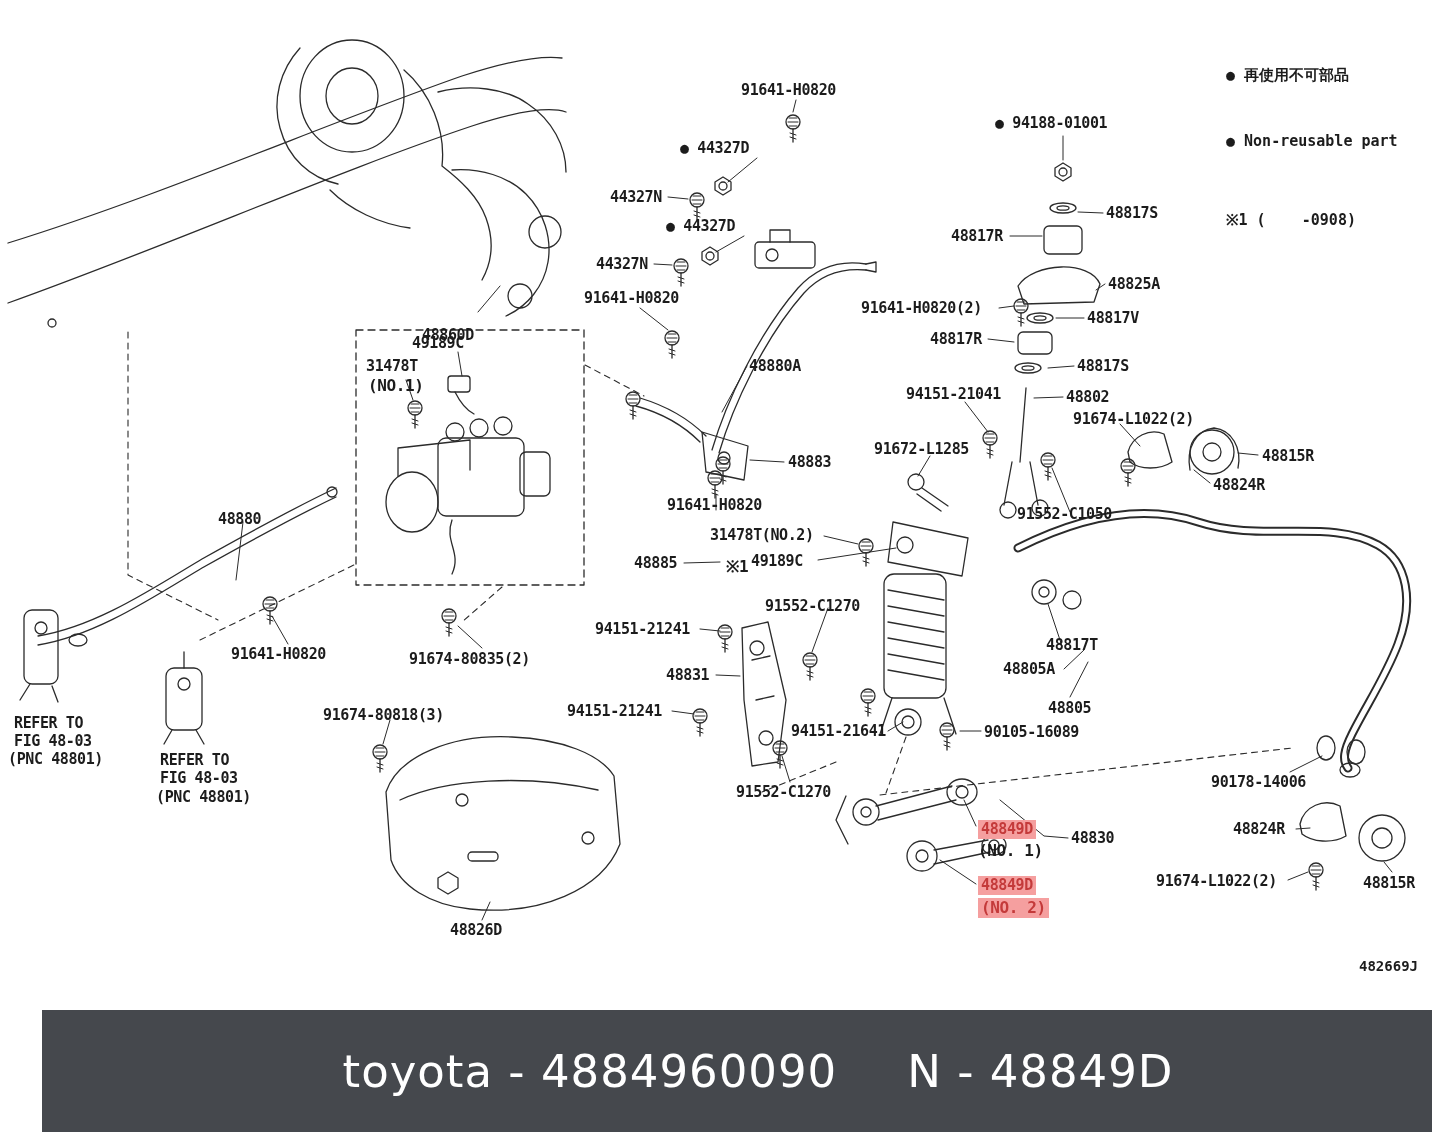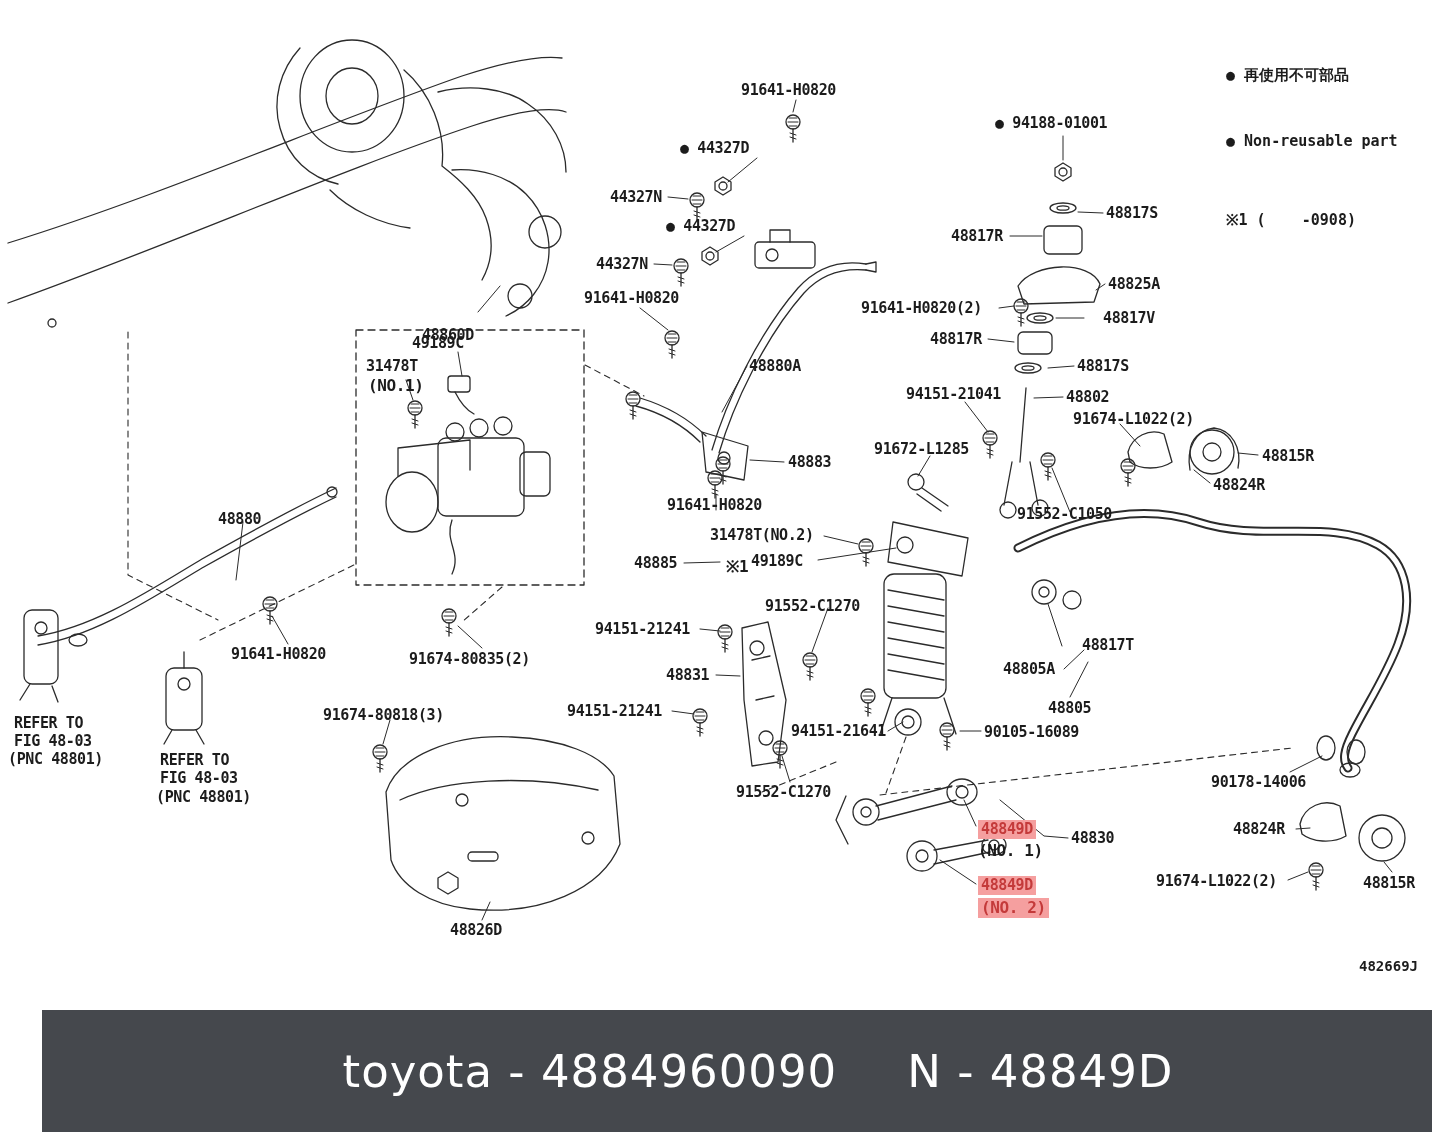--- a/index.html
+++ b/index.html
@@ -261,21 +261,21 @@
         <div class="part-label" style="left: 422px; top: 303px; margin-top: 24px;">48860D</div>
         <div class="part-label" style="left: 584px; top: 290px;">91641-H0820</div>
         <div class="part-label" style="left: 412px; top: 335px;">49189C</div>
         <div class="part-label" style="left: 366px; top: 358px;">31478T</div>
         <div class="part-label small" style="left: 368px; top: 377px;">(NO.1)</div>
         <div class="part-label" style="left: 749px; top: 358px;">48880A</div>
         <div class="part-label" style="left: 861px; top: 300px;">91641-H0820(2)</div>
         <div class="part-label" style="left: 951px; top: 228px;">48817R</div>
         <div class="part-label" style="left: 1106px; top: 205px;">48817S</div>
         <div class="part-label" style="left: 1108px; top: 276px;">48825A</div>
-        <div class="part-label" style="left: 1087px; top: 310px; margin-left: 16px;">48817V</div>
+        <div class="part-label" style="left: 1087px; top: 310px;">48817V</div>
         <div class="part-label" style="left: 930px; top: 331px;">48817R</div>
         <div class="part-label" style="left: 1077px; top: 358px;">48817S</div>
         <div class="part-label" style="left: 906px; top: 386px;">94151-21041</div>
         <div class="part-label" style="left: 1066px; top: 389px;">48802</div>
         <div class="part-label" style="left: 1073px; top: 411px;">91674-L1022(2)</div>
         <div class="part-label" style="left: 1262px; top: 448px;">48815R</div>
         <div class="part-label" style="left: 874px; top: 441px;">91672-L1285</div>
         <div class="part-label" style="left: 1213px; top: 477px;">48824R</div>
         <div class="part-label" style="left: 1017px; top: 506px;">91552-C1050</div>
         <div class="part-label" style="left: 788px; top: 454px;">48883</div>
@@ -286,21 +286,21 @@
         <div class="part-label" style="left: 751px; top: 553px;">49189C</div>
         <div class="part-label" style="left: 765px; top: 598px;">91552-C1270</div>
         <div class="part-label" style="left: 595px; top: 621px;">94151-21241</div>
         <div class="part-label" style="left: 218px; top: 511px;">48880</div>
         <div class="part-label" style="left: 666px; top: 667px;">48831</div>
         <div class="part-label" style="left: 231px; top: 646px;">91641-H0820</div>
         <div class="part-label" style="left: 409px; top: 651px;">91674-80835(2)</div>
         <div class="part-label" style="left: 567px; top: 703px;">94151-21241</div>
         <div class="part-label" style="left: 791px; top: 723px;">94151-21641</div>
         <div class="part-label" style="left: 984px; top: 724px;">90105-16089</div>
-        <div class="part-label" style="left: 1046px; top: 637px; margin-left: 36px;">48817T</div>
+        <div class="part-label" style="left: 1046px; top: 637px;">48817T</div>
         <div class="part-label" style="left: 1003px; top: 661px;">48805A</div>
         <div class="part-label" style="left: 1048px; top: 700px;">48805</div>
         <div class="part-label" style="left: 323px; top: 707px;">91674-80818(3)</div>
         <div class="part-label" style="left: 14px; top: 715px;">REFER TO</div>
         <div class="part-label" style="left: 14px; top: 733px;">FIG 48-03</div>
         <div class="part-label" style="left: 8px; top: 751px;">(PNC 48801)</div>
         <div class="part-label" style="left: 160px; top: 752px;">REFER TO</div>
         <div class="part-label" style="left: 160px; top: 770px;">FIG 48-03</div>
         <div class="part-label" style="left: 156px; top: 789px;">(PNC 48801)</div>
         <div class="part-label" style="left: 736px; top: 784px;">91552-C1270</div>

